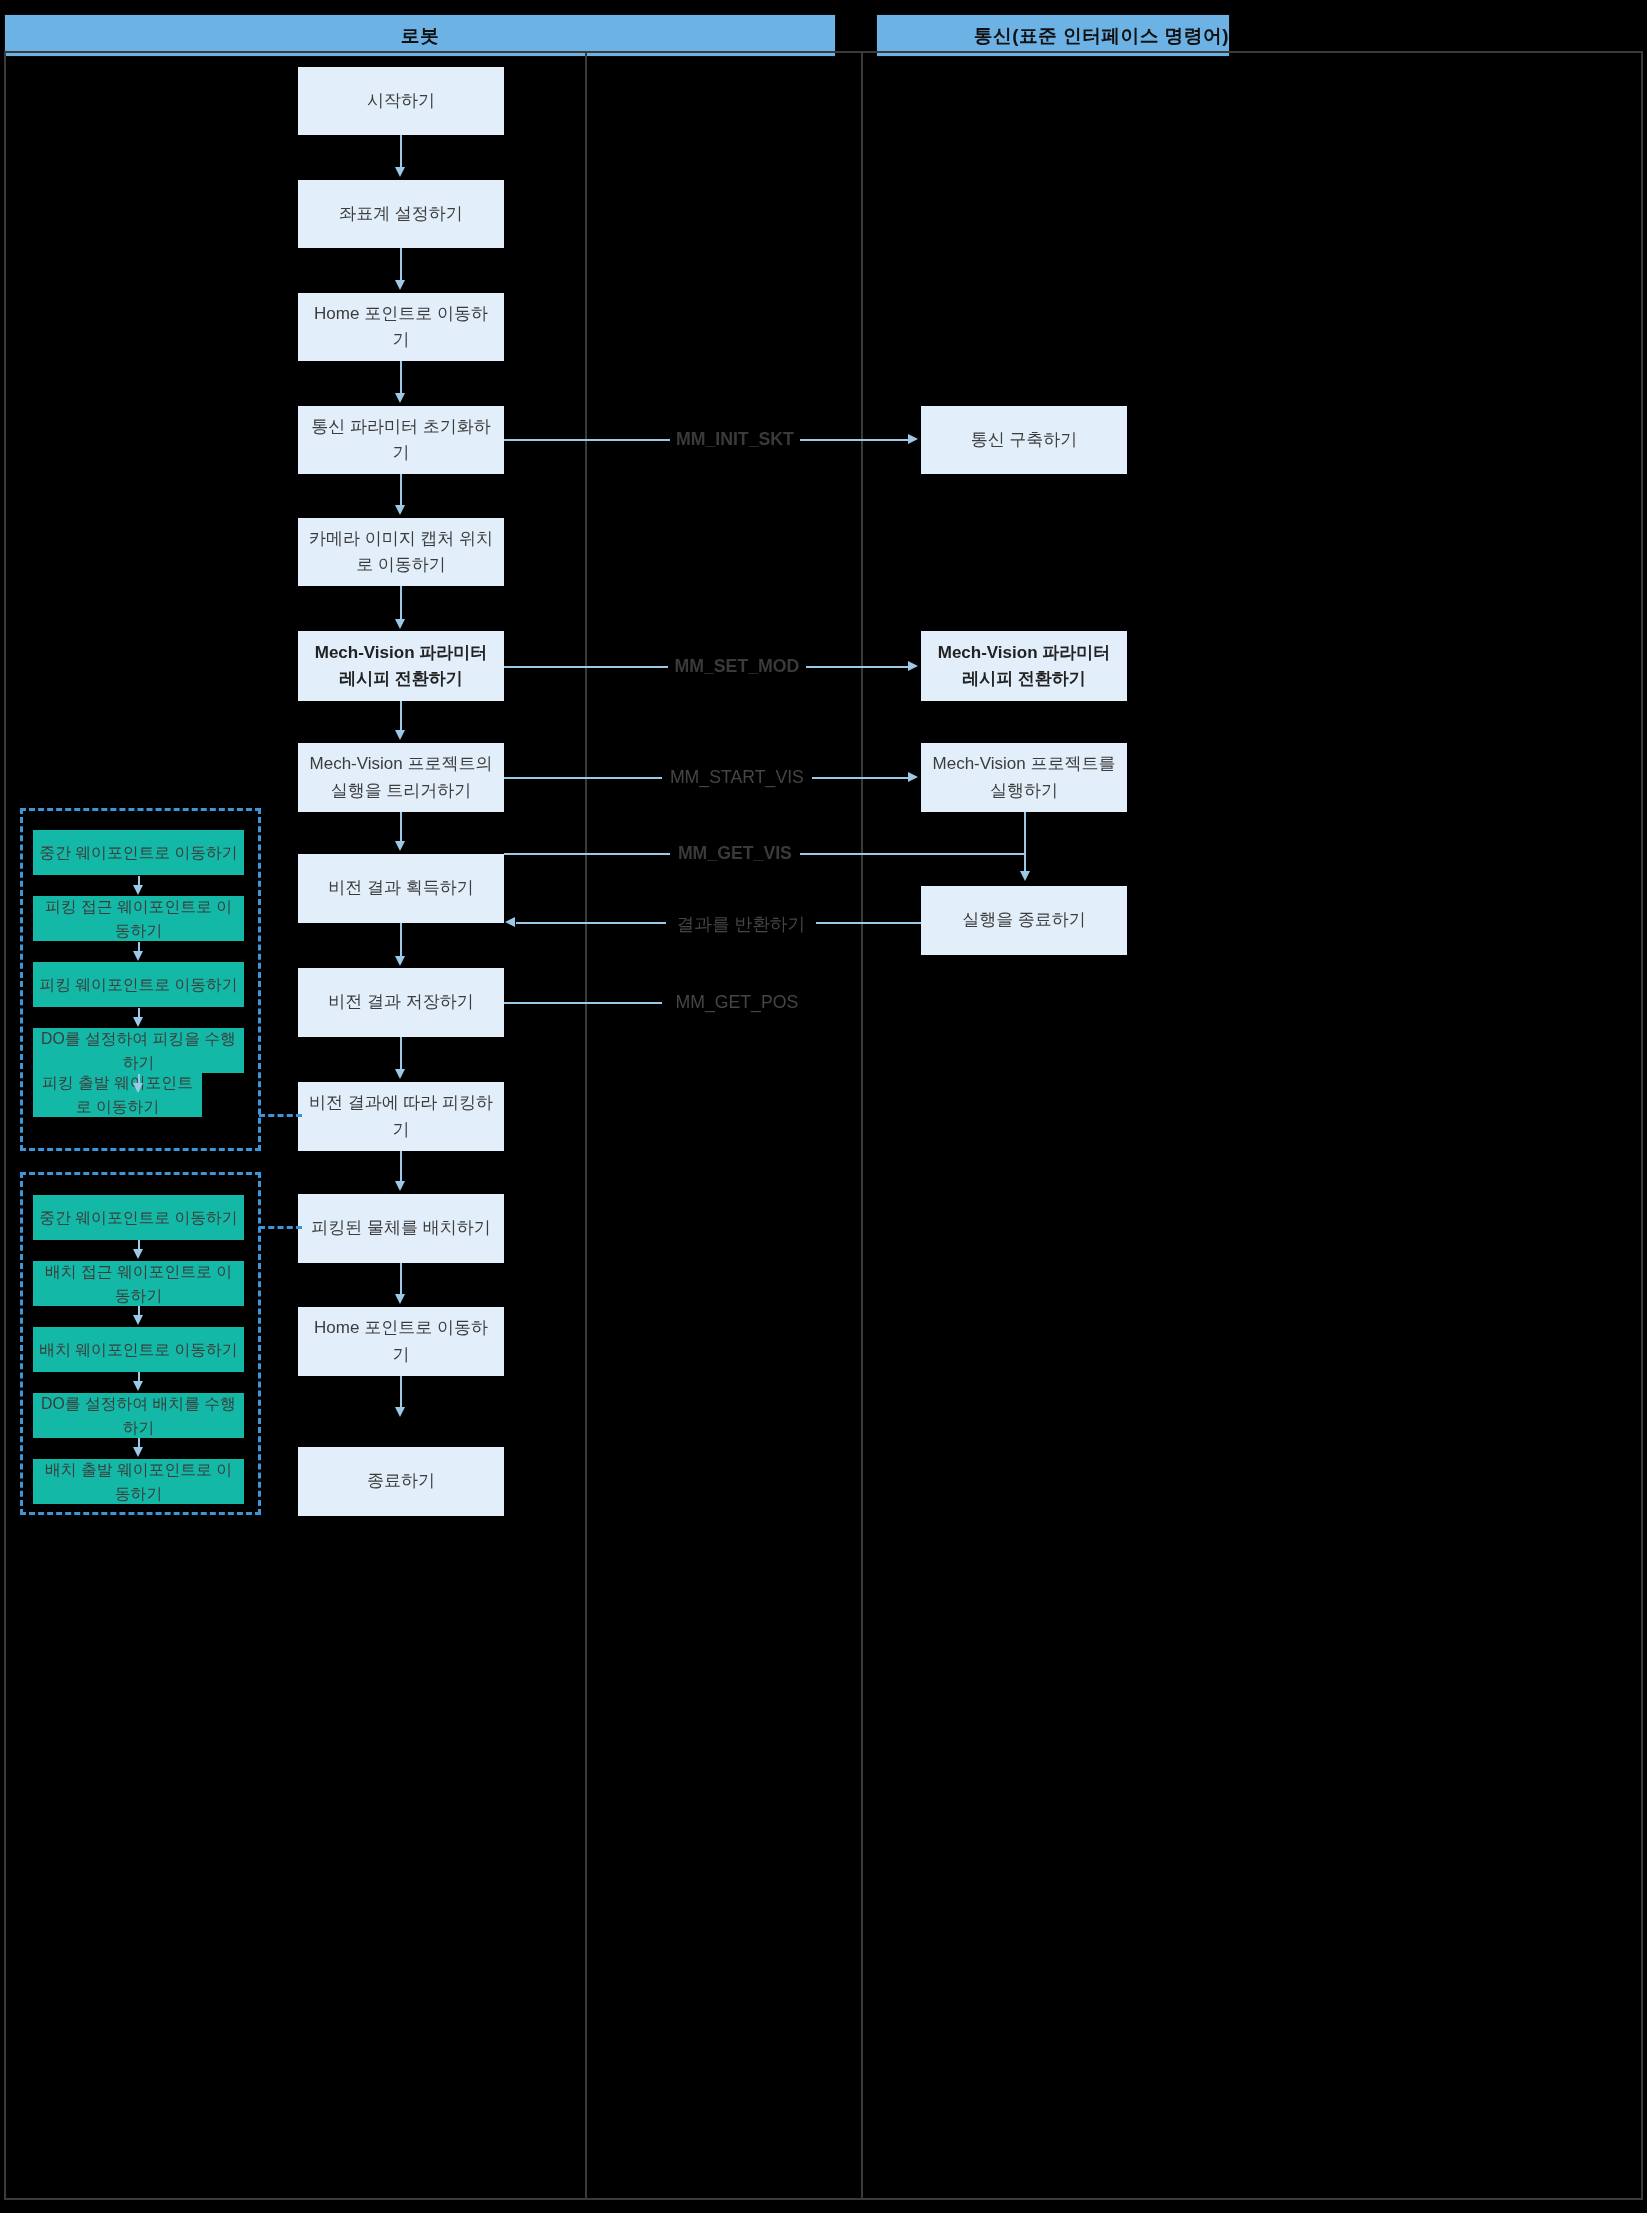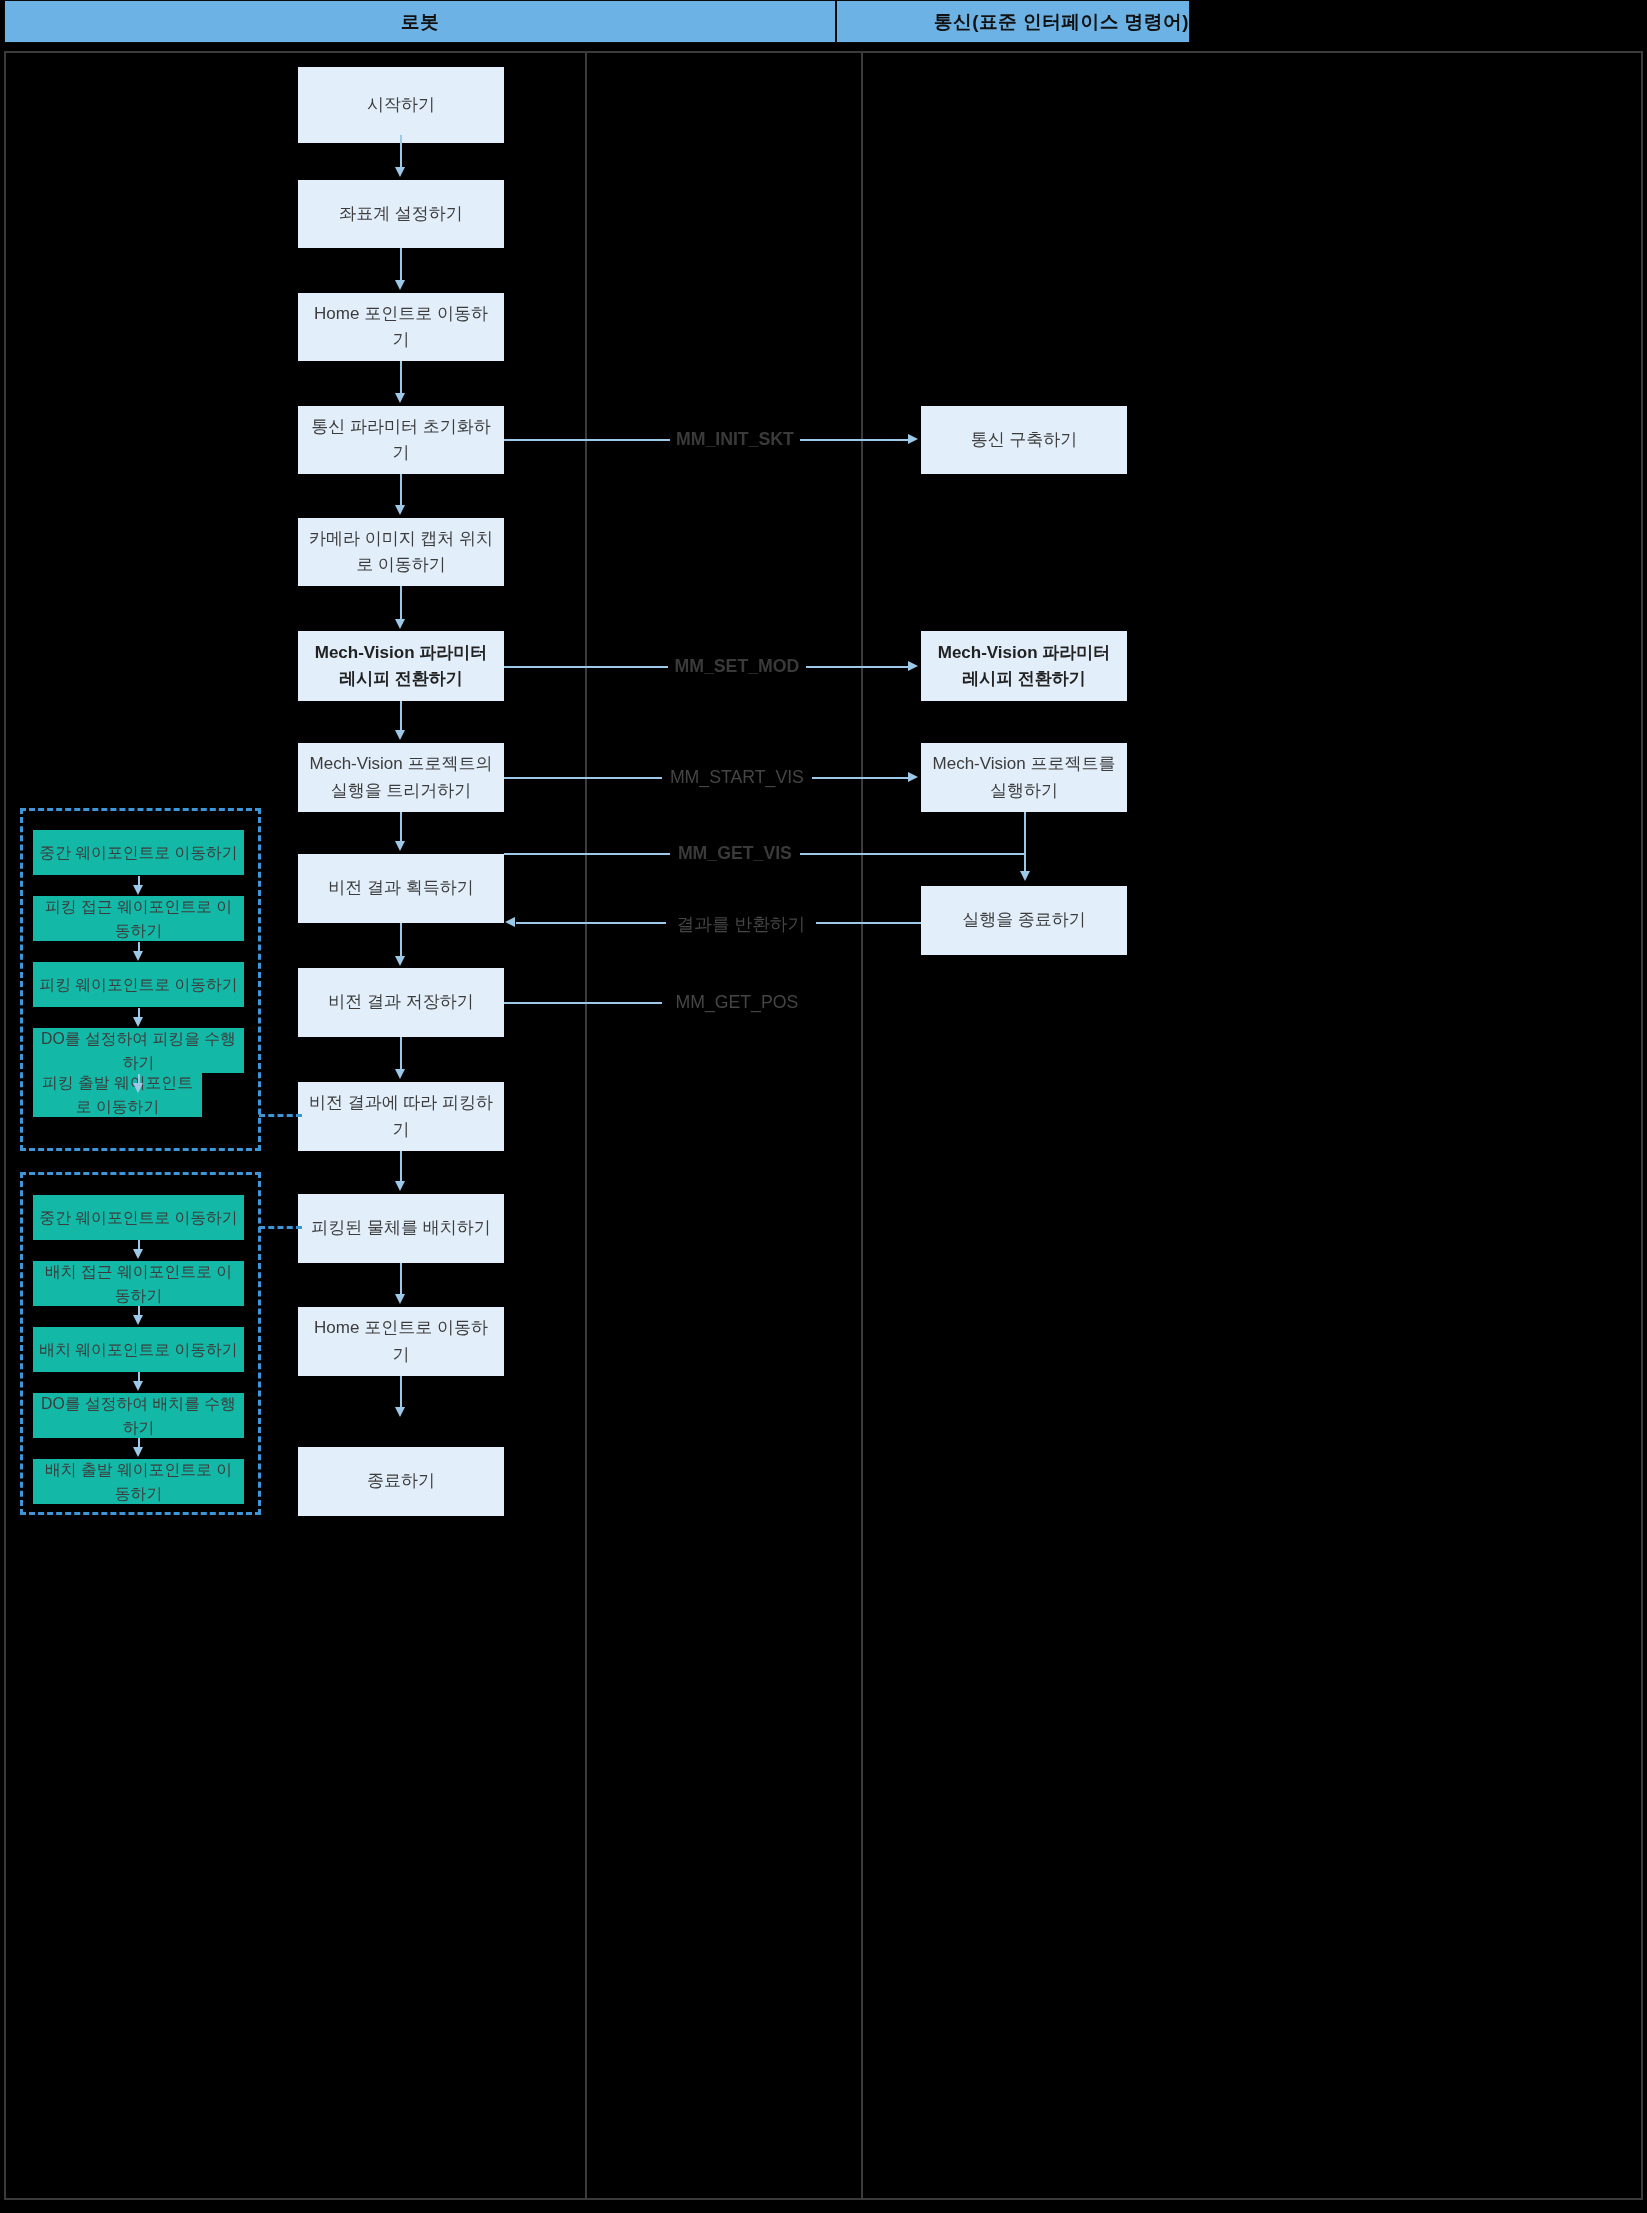--- a/index.html
+++ b/index.html
@@ -1,20 +1,20 @@
 <!DOCTYPE html>
 <html><head>
 <meta charset="utf-8">
 <style>
   html,body{margin:0;padding:0;background:#000;}
   body{font-family:"Liberation Sans","DejaVu Sans",sans-serif;}
   #page{position:relative;width:1647px;height:2213px;background:#000;overflow:hidden;}
 
   
-  .hdr-row{position:absolute;left:3.9px;top:0;width:1639px;height:43px;display:flex;}
+  .hdr-row{position:absolute;left:3.9px;top:14px;width:1639px;height:43px;display:flex;gap:40px;}
   .hdr-cell{background:#6CB2E4;border:1px solid #0b0b0b;box-sizing:border-box;
             display:flex;align-items:center;justify-content:center;
             font-size:18.7px;font-weight:bold;color:#111;letter-spacing:0.5px;}
   .hdr-robot{width:832px;}
   .hdr-comm{width:354px;justify-content:flex-end;}
   .hdr-vision{width:418px;}
 
   
   .lane-line{position:absolute;width:2px;background:#3b3b3b;top:51px;height:2149px;}
   .outer-frame{position:absolute;left:3.9px;top:51px;width:1639px;height:2149px;
@@ -65,21 +65,21 @@
       </div>
     <div class="hdr-cell hdr-comm">
         <span>통신(표준 인터페이스 명령어)</span>
       </div>
   </div>
 
   <div class="outer-frame"></div>
   <div class="lane-line" style="left:585px;"></div>
   <div class="lane-line" style="left:861px;"></div>
 
-  <div class="box" style="left:298px;top:67px;width:206px;height:76px;">
+  <div class="box" style="left:298px;top:67px;width:206px;height:68px;">
       <span>시작하기</span>
     </div>
   <div class="box" style="left:298px;top:180px;width:206px;height:68px;">
       <span>좌표계 설정하기</span>
     </div>
   <div class="box" style="left:298px;top:293px;width:206px;height:68px;">
       <span>Home 포인트로 이동하기</span>
     </div>
   <div class="box" style="left:298px;top:406px;width:206px;height:68px;">
       <span>통신 파라미터 초기화하기</span>

